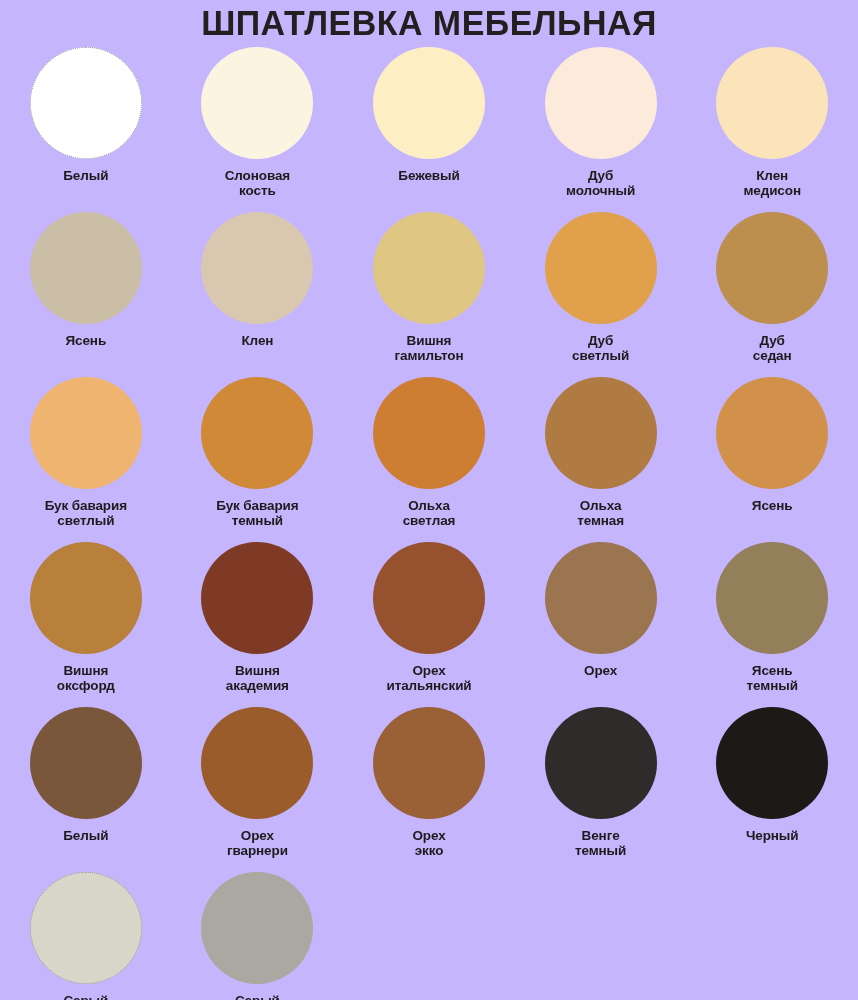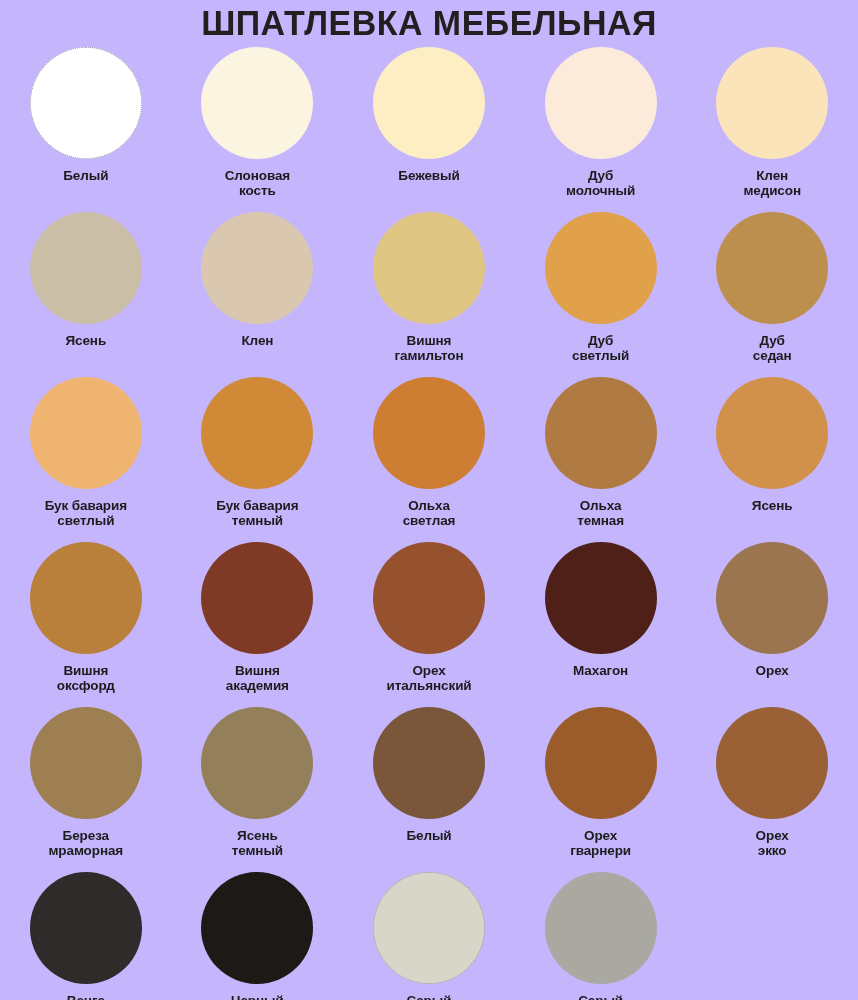--- a/index.html
+++ b/index.html
@@ -154,31 +154,22 @@
         <div class="swatch" style="background: rgb(126, 58, 36);"></div>
         <div class="label">Вишня
 академия</div>
       </div>
       <div class="cell">
         <div class="swatch" style="background: rgb(150, 81, 47);"></div>
         <div class="label">Орех
 итальянский</div>
       </div>
       <div class="cell">
-        <div class="swatch" style="background: rgb(78, 32, 24);"></div>
-        <div class="label">Махагон</div>
-      </div>
-      <div class="cell">
         <div class="swatch" style="background: rgb(155, 116, 80);"></div>
         <div class="label">Орех</div>
-      </div>
-      <div class="cell">
-        <div class="swatch" style="background: rgb(157, 127, 82);"></div>
-        <div class="label">Береза
-мраморная</div>
       </div>
       <div class="cell">
         <div class="swatch" style="background: rgb(147, 128, 90);"></div>
         <div class="label">Ясень
 темный</div>
       </div>
       <div class="cell">
         <div class="swatch" style="background: rgb(122, 87, 58);"></div>
         <div class="label">Белый</div>
       </div>

